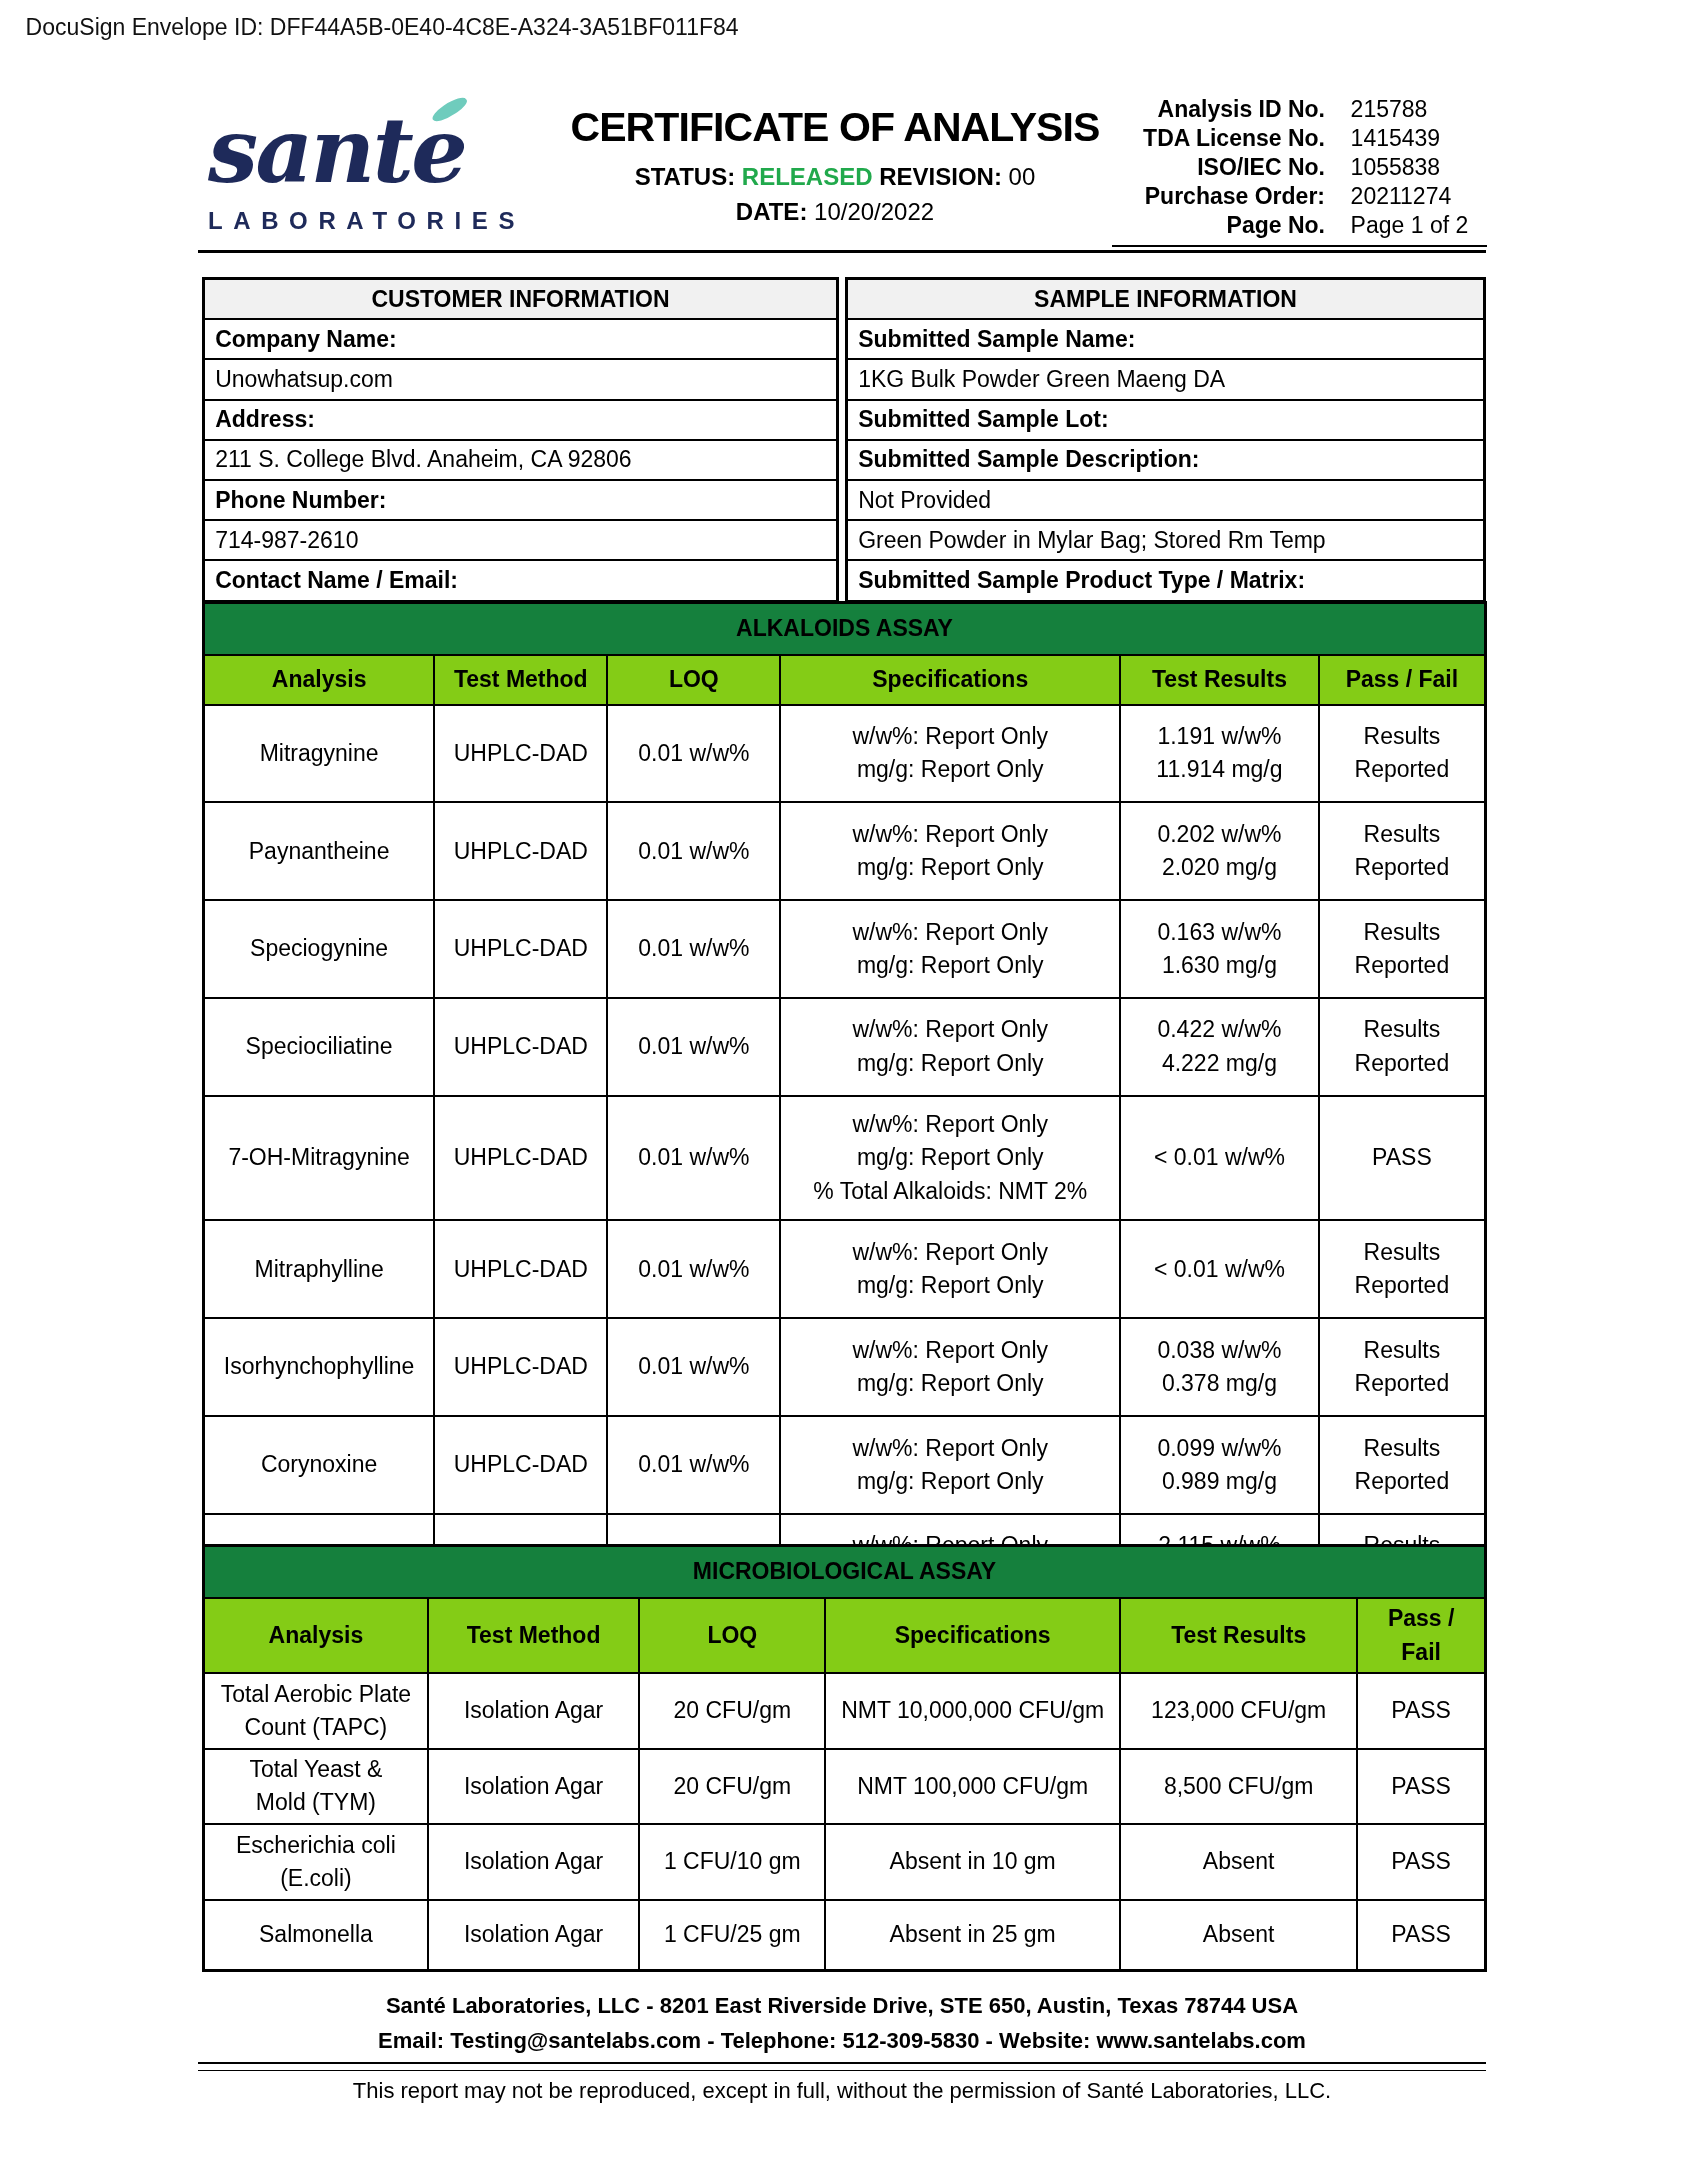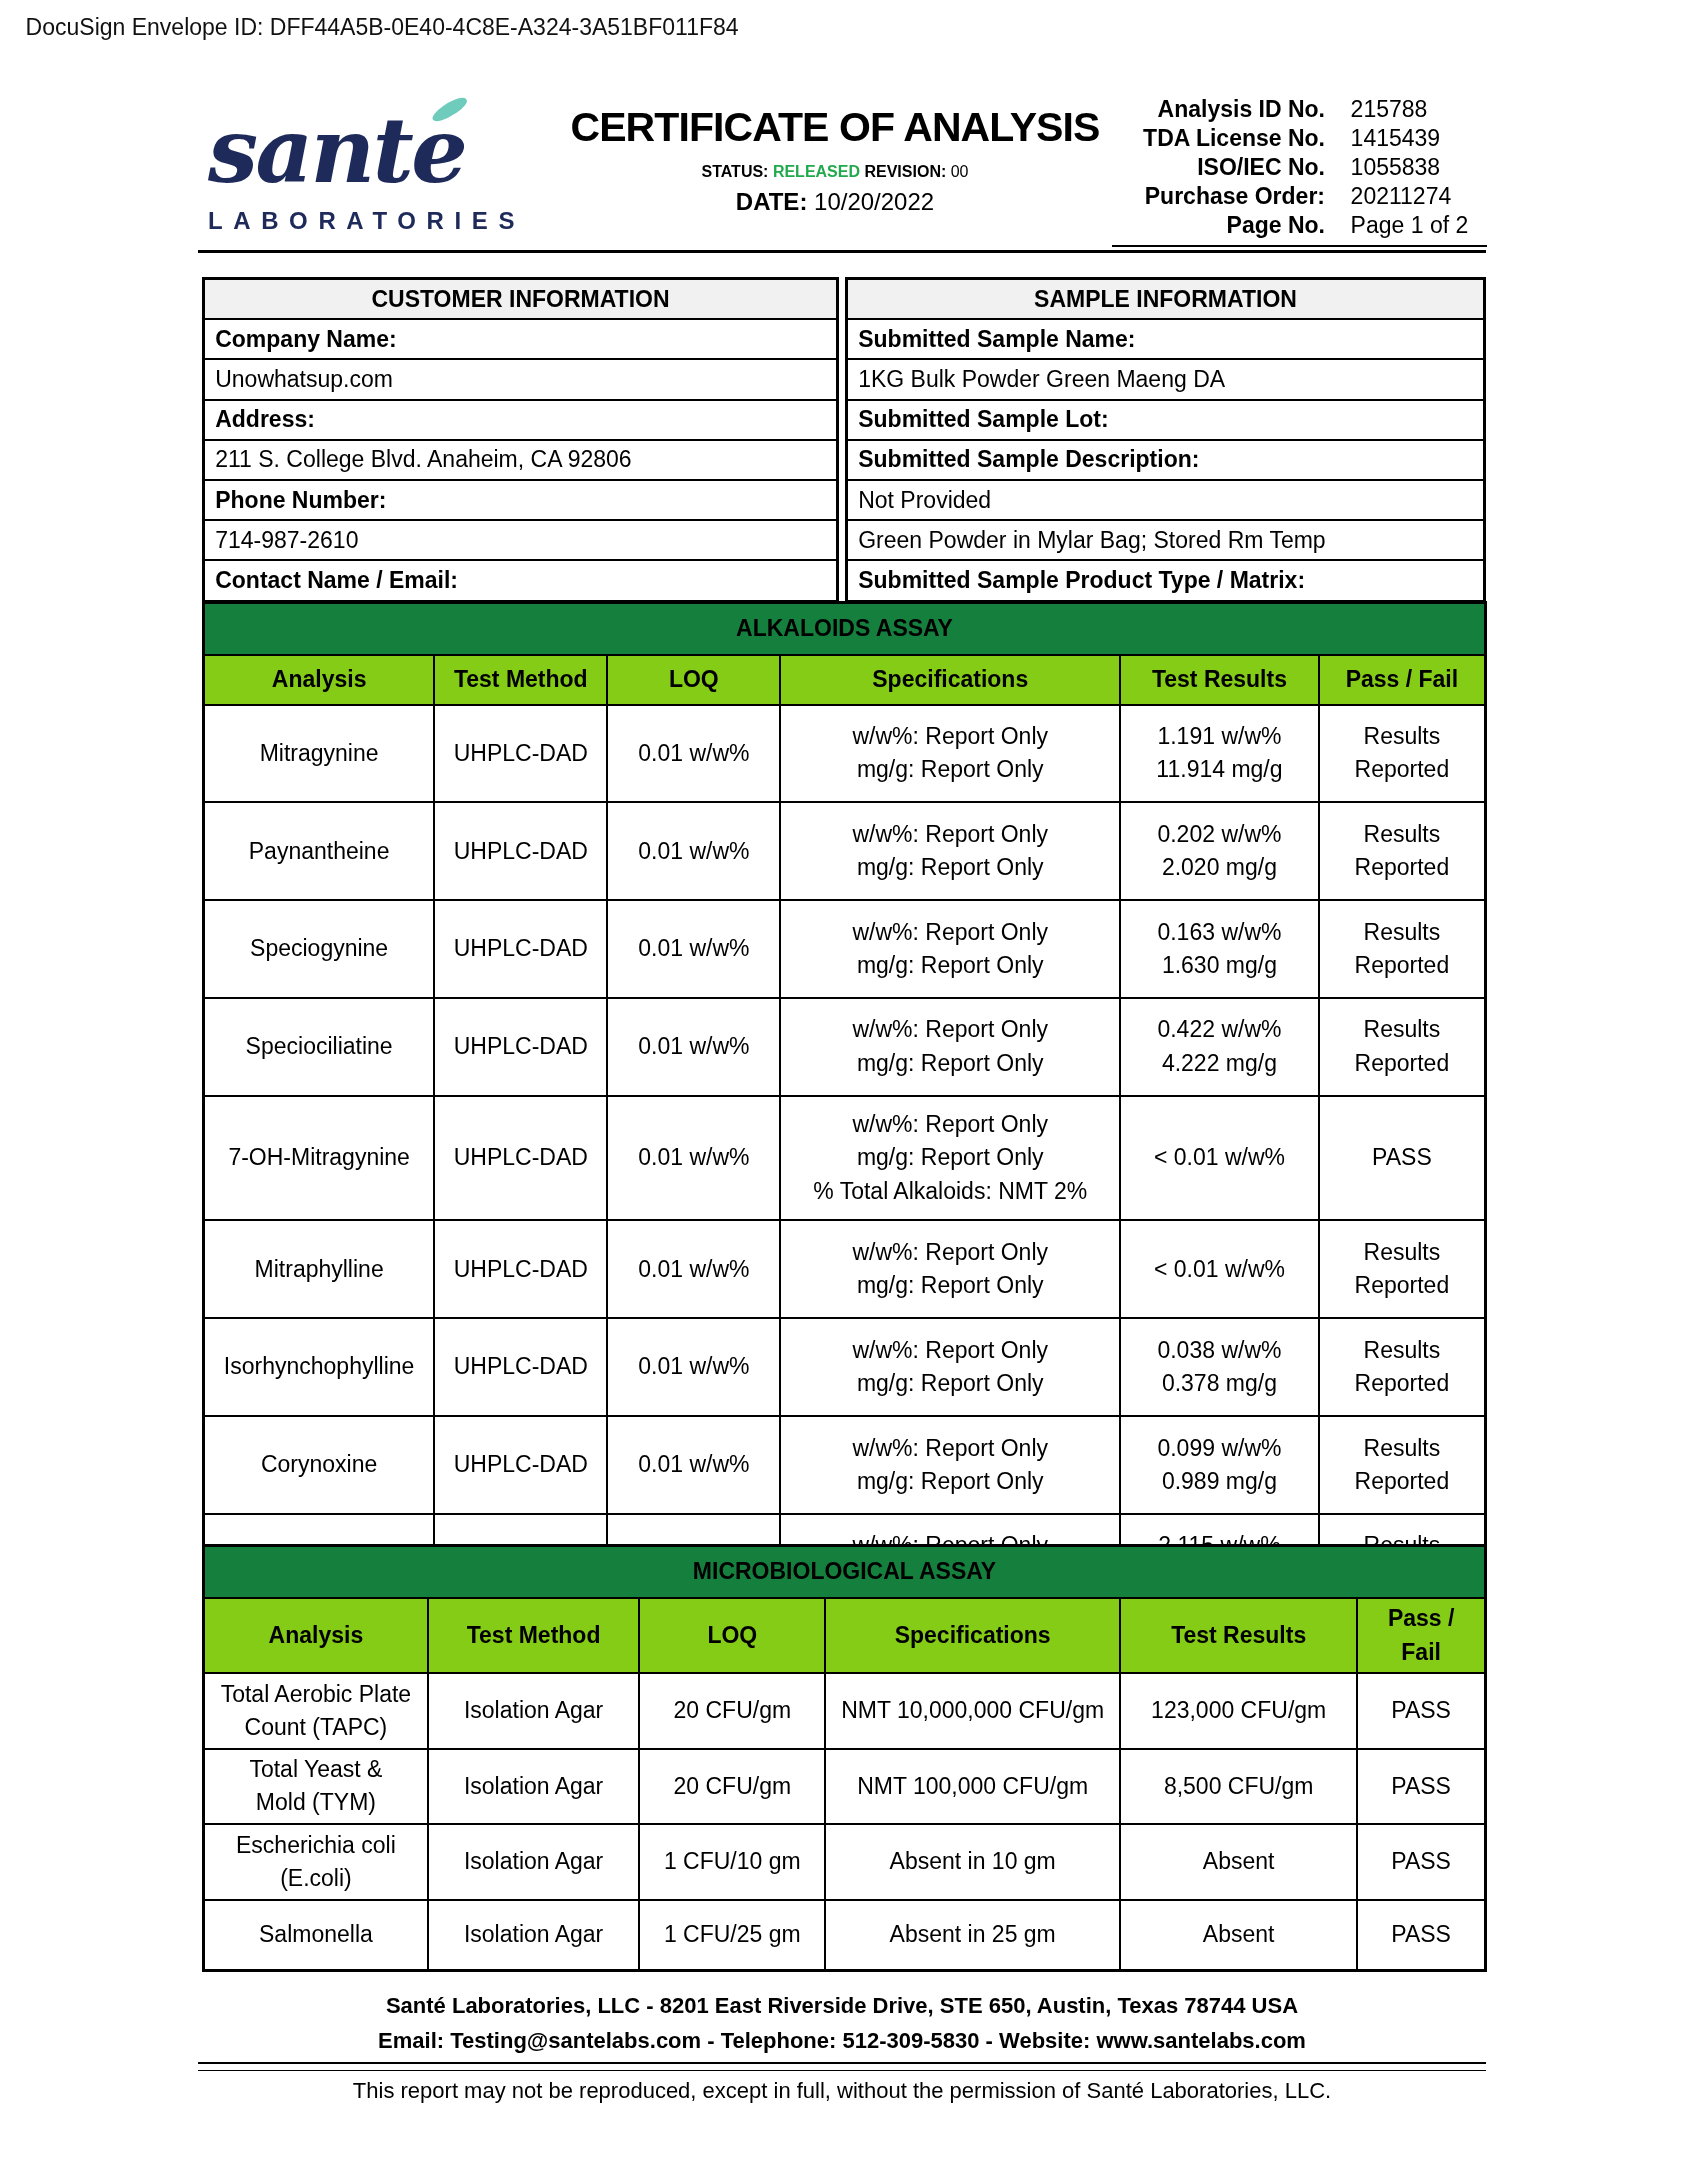--- a/index.html
+++ b/index.html
@@ -38,21 +38,21 @@
     margin-top:12px;
     font-size:24px; font-weight:700;
     letter-spacing:10.6px;
     color:#1e2a5a;
     white-space:nowrap;
   }
 
   
   .title-block { position:absolute; left:520px; top:104px; width:630px; text-align:center; }
   .coa-title { font-size:41px; font-weight:700; letter-spacing:-0.9px; }
-  .status-line { margin-top:12px; font-size:16px; font-weight:700; }
+  .status-line { margin-top:12px; font-size:24px; font-weight:700; }
   .status-released { color:#21a94c; }
   .plain { font-weight:400; }
   .date-line { margin-top:6.8px; font-size:24px; font-weight:700; }
 
   
   .info-block {
     position:absolute; left:1112px; top:95px; width:375px;
     border-bottom:2.6px solid #000; padding-bottom:5.1px;
   }
   .info-row { display:flex; font-size:23px; line-height:29px; }

